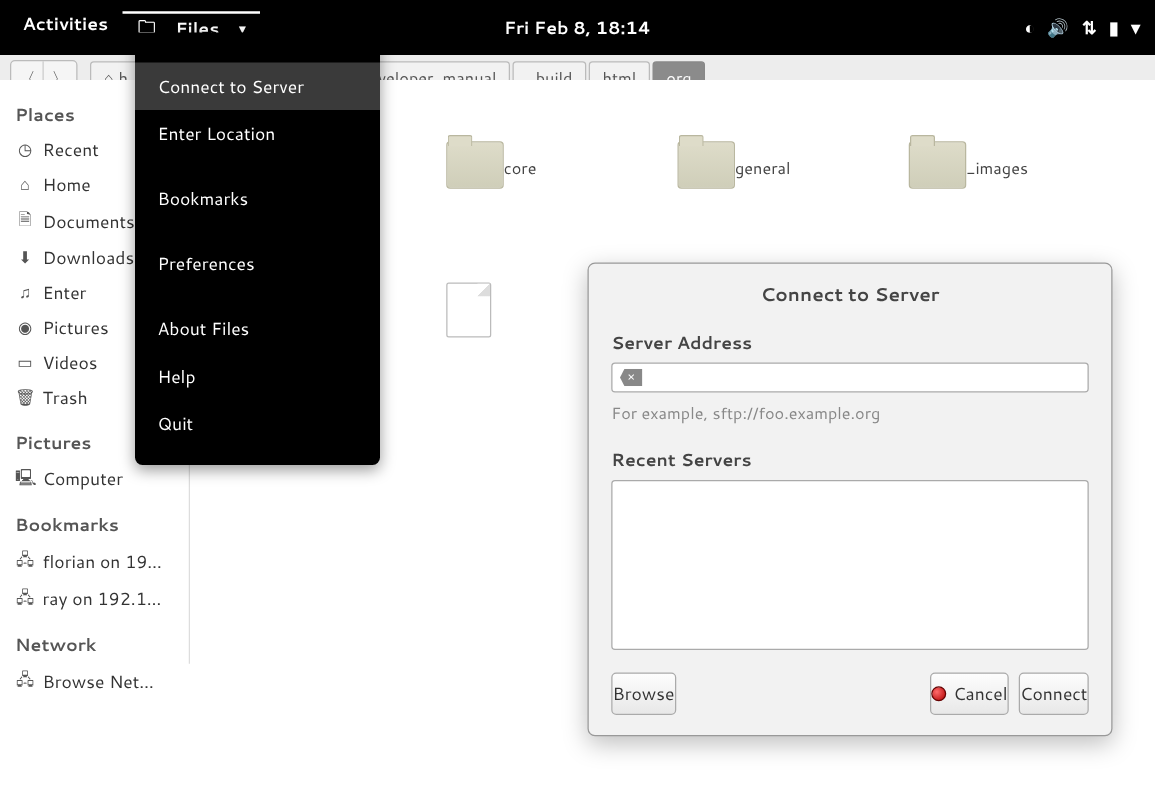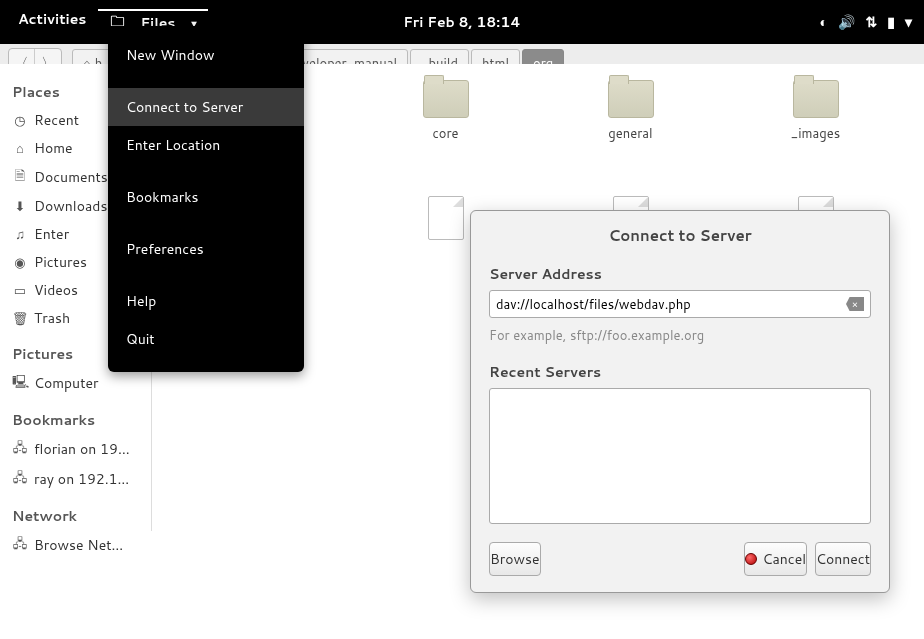--- a/index.html
+++ b/index.html
@@ -24,21 +24,21 @@
 .pathseg.active { background: #8b8b8b; color: #fff; border-color: #888; }
 
 
 .sidebar { position: absolute; top: 64px; left: 0; width: 152px; height: 467px; background: #fff; border-right: 1px solid #ddd; padding: 6px 4px; font-size: 14px; }
 .side-head { font-weight: 700; color: #555; padding: 12px 8px 4px; font-size: 14px; }
 .side-item { display: flex; align-items: center; gap: 6px; padding: 4px 8px; color: #333; white-space: nowrap; overflow: hidden; text-overflow: ellipsis; }
 .side-item .ic { width: 16px; text-align: center; color: #555; font-size: 13px; }
 
 
 .filegrid { position: absolute; top: 64px; left: 152px; right: 0; bottom: 0; background: #fff; padding: 16px 20px; display: grid; grid-template-columns: repeat(4, 1fr); grid-auto-rows: 110px; gap: 6px 8px; align-content: start; }
-.fileitem { display: flex; flex-direction: column; align-items: center; justify-content: flex-start; font-size: 13px; color: #444; text-align: center; }
+.fileitem { display: flex; flex-direction: row; align-items: center; justify-content: flex-start; font-size: 13px; color: #444; text-align: center; }
 .folder-icon { width: 46px; height: 38px; background: linear-gradient(#dedcc9,#cfceb9); border: 1px solid #b9b79f; border-radius: 3px; position: relative; margin-bottom: 6px; }
 .folder-icon::before { content: ""; position: absolute; top: -6px; left: 0; width: 18px; height: 8px; background: #dedcc9; border: 1px solid #b9b79f; border-bottom: none; border-radius: 2px 2px 0 0; }
 .file-icon { width: 36px; height: 44px; background: #fff; border: 1px solid #bbb; border-radius: 2px; margin-bottom: 6px; position: relative; }
 .file-icon::after { content: ""; position: absolute; top: 0; right: 0; width: 10px; height: 10px; background: linear-gradient(135deg,#fff 49%,#ddd 51%); }
 .file-icon.js::before { content:"◈"; position:absolute; left:50%; top:50%; transform:translate(-50%,-50%); color:#9a6bd4; font-size:14px; }
 
 
 .menu { position: absolute; top: 26px; left: 108px; width: 196px; background: #000; color: #fff; border-radius: 0 0 6px 6px; padding: 10px 0 14px; z-index: 20; box-shadow: 0 4px 12px rgba(0,0,0,.4); }
 .menu::before { content:""; position:absolute; top:-8px; left:18px; border:8px solid transparent; border-bottom-color:#000; }
 .menu-item { padding: 9px 18px; font-size: 14px; }
@@ -190,38 +190,37 @@
       <div class="file-icon"></div>
       <span></span>
     </div>
   <div class="fileitem">
       <div class="file-icon"></div>
       <span></span>
     </div>
 </div>
 
 <div class="menu">
-  <div class="menu-item">New Window</div>
   <div class="menu-sep"></div>
   <div class="menu-item hl">Connect to Server</div>
   <div class="menu-item">Enter Location</div>
   <div class="menu-sep"></div>
   <div class="menu-item">Bookmarks</div>
   <div class="menu-sep"></div>
   <div class="menu-item">Preferences</div>
   <div class="menu-sep"></div>
+  <div class="menu-item">About Files</div>
   <div class="menu-item">Help</div>
   <div class="menu-item">Quit</div>
 </div>
 
 <div class="dialog">
   <h3>Connect to Server</h3>
   <div class="lbl">Server Address</div>
   <div class="addr-row">
-    <input type="text" value="dav://localhost/files/webdav.php" style="">
     <div class="clear">×</div>
   </div>
   <div class="hint">For example, sftp://foo.example.org</div>
   <div class="lbl">Recent Servers</div>
   <div class="recent-box"></div>
   <div class="btn-row">
     <button class="btn">Browse</button>
     <div class="spacer"></div>
     <button class="btn">
         <span class="stop"></span>

